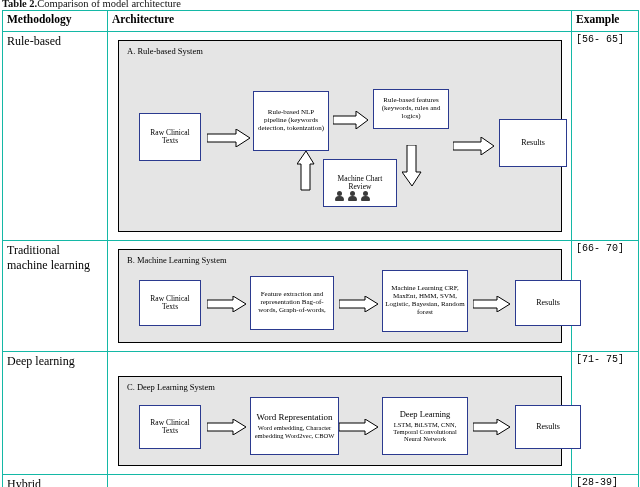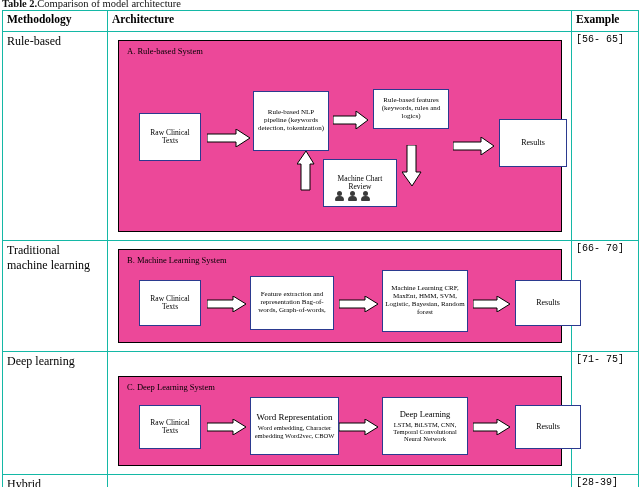--- a/index.html
+++ b/index.html
@@ -62,21 +62,21 @@
   }
   td.arch {
     padding: 0;
   }
 
   
   .panel {
     position: relative;
     border: 1px solid #000;
     margin: 6px 5px 6px 6px;
-    background: #ec4899;
+    background: #e5e5e5;
   }
   .panel-title {
     position: absolute;
     font-size: 8.5px;
     left: 8px;
     top: 5px;
   }
   .node {
     position: absolute;
     border: 1px solid #2b3a8f;

